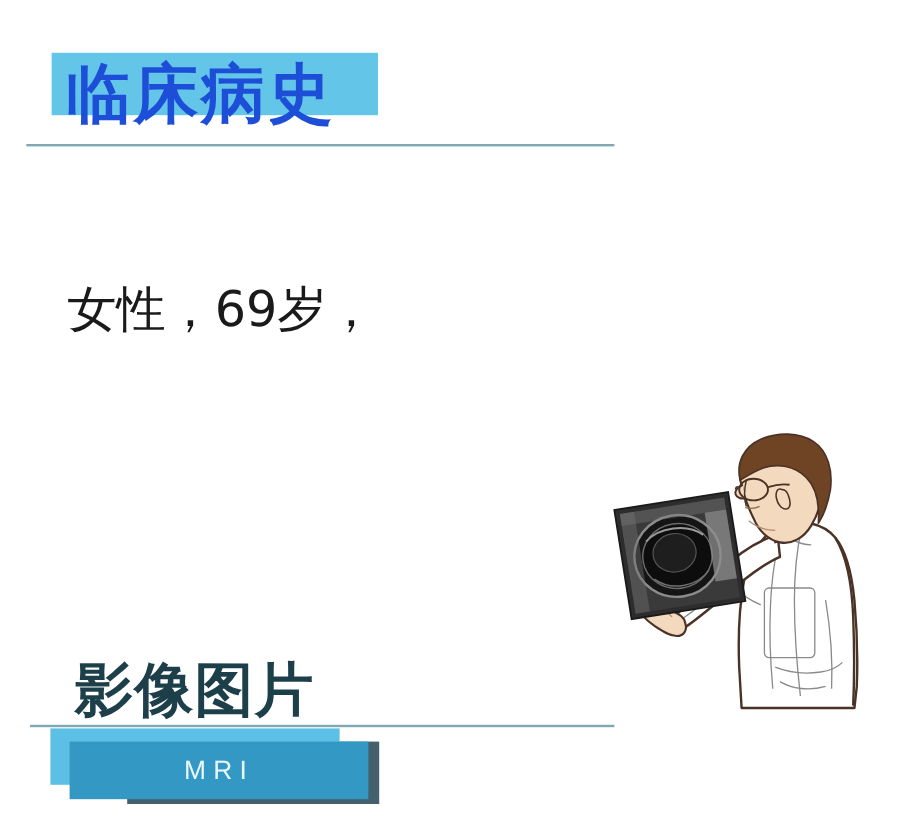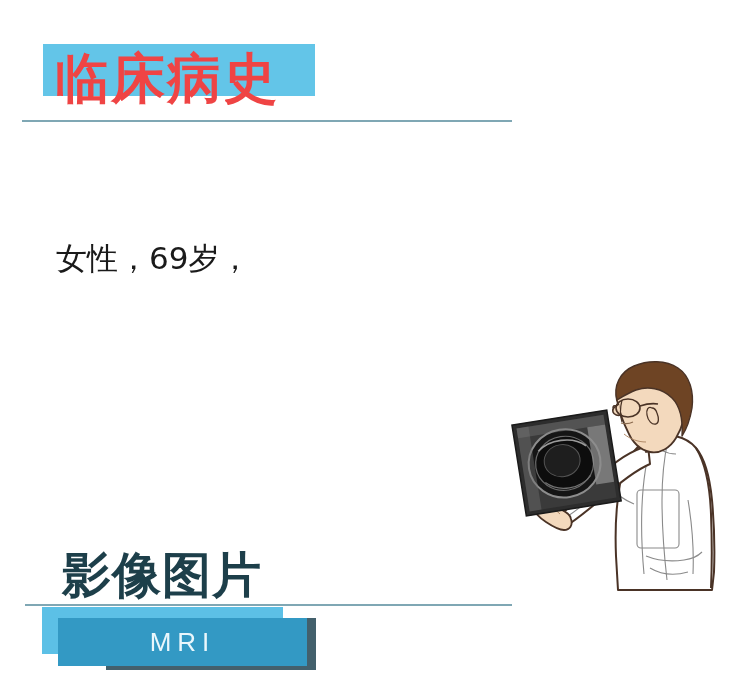--- a/index.html
+++ b/index.html
@@ -39,21 +39,21 @@
     height: 52px;
     background: #63c5e8;
   }
   .heading-clinical-text {
     position: absolute;
     left: 55px;
     top: 50px;
     font-size: 54px;
     line-height: 58px;
     font-weight: bold;
-    color: #ef4444;
+    color: #1d4ed8;
     letter-spacing: 2px;
     white-space: nowrap;
     font-family: "DejaVu Sans", "Liberation Sans", sans-serif;
   }
   .heading-rule-top {
     position: absolute;
     left: 22px;
     top: 120px;
     width: 490px;
     height: 2px;
@@ -61,21 +61,21 @@
   }
 
   
   .clinical-body {
     position: absolute;
     left: 56px;
     top: 222px;
     width: 430px;
   }
   .clinical-line {
-    font-size: 31px;
+    font-size: 41px;
     line-height: 72px;
     color: #1a1a1a;
     white-space: nowrap;
     font-family: "DejaVu Sans", "Liberation Sans", sans-serif;
   }
 
   
   .section-imaging {
     position: absolute;
     left: 0;
@@ -130,21 +130,21 @@
   .mri-label {
     position: absolute;
     left: 58px;
     top: 78px;
     width: 249px;
     height: 48px;
     display: flex;
     align-items: center;
     justify-content: center;
     color: #eaf7fc;
-    font-size: 26px;
+    font-size: 22px;
     letter-spacing: 6px;
     font-family: "Liberation Sans", sans-serif;
   }
 
   
   .doctor-illustration {
     position: absolute;
     left: 500px;
     top: 360px;
     width: 251px;

